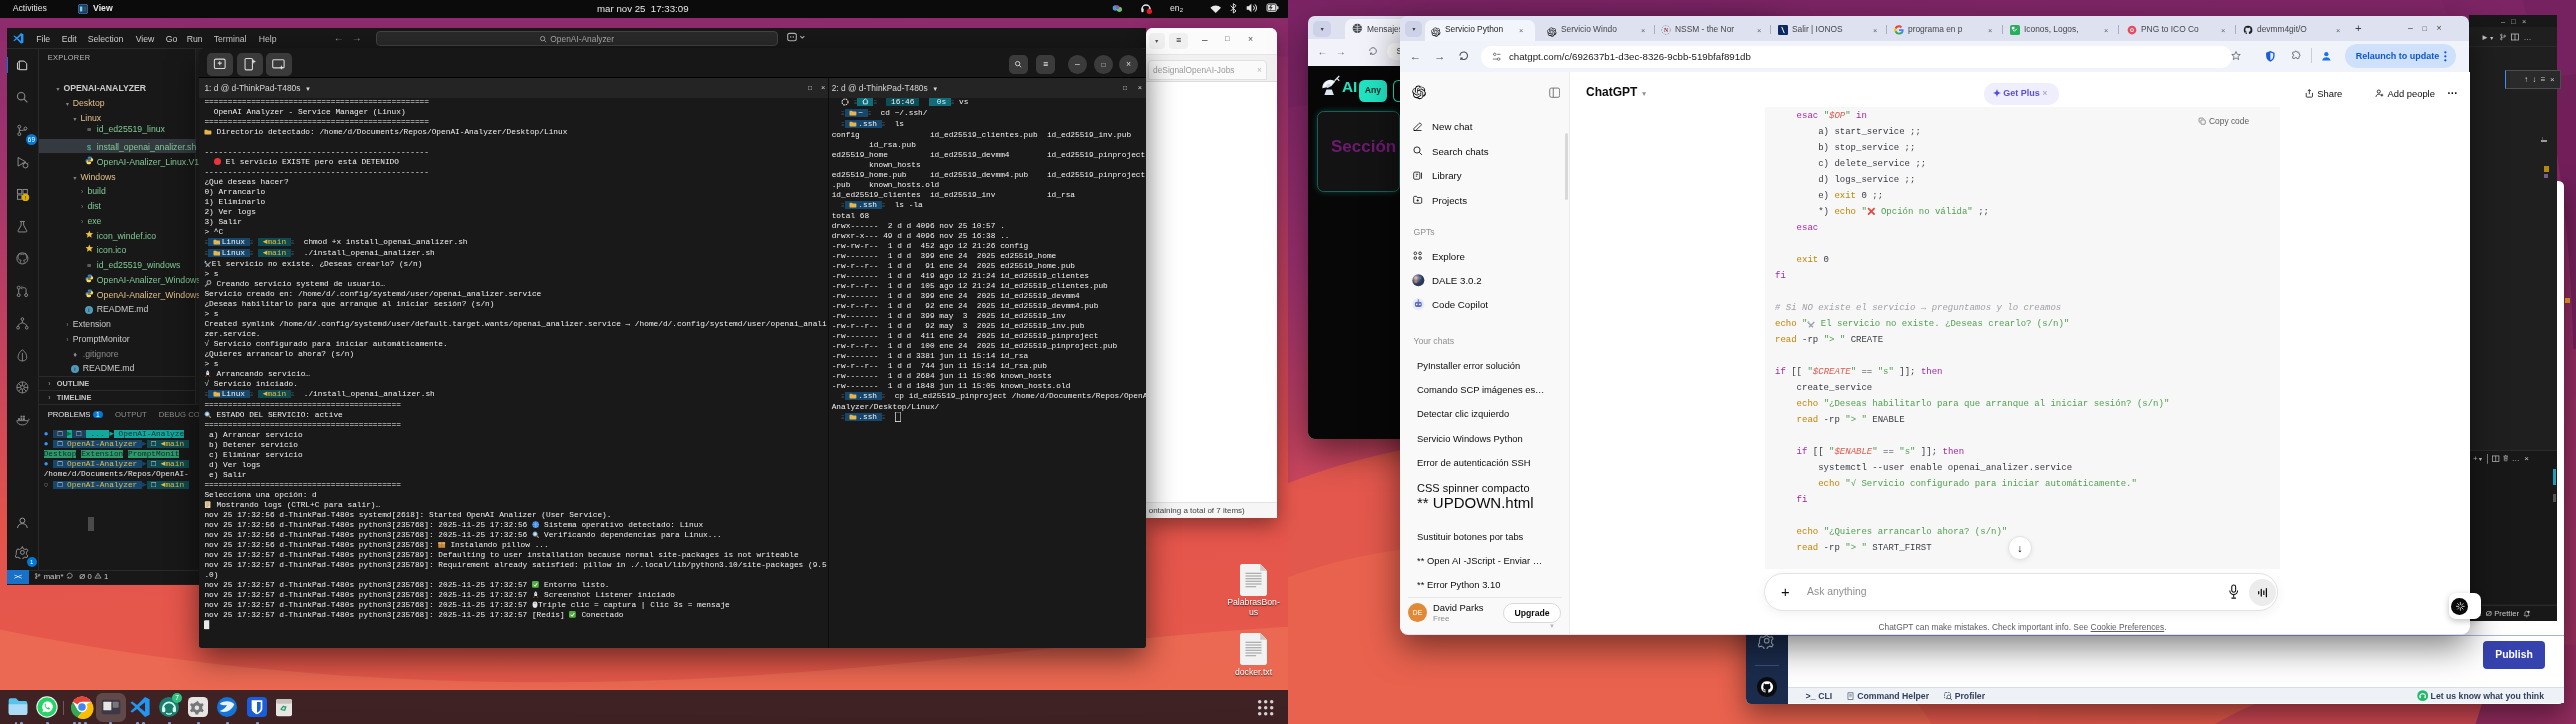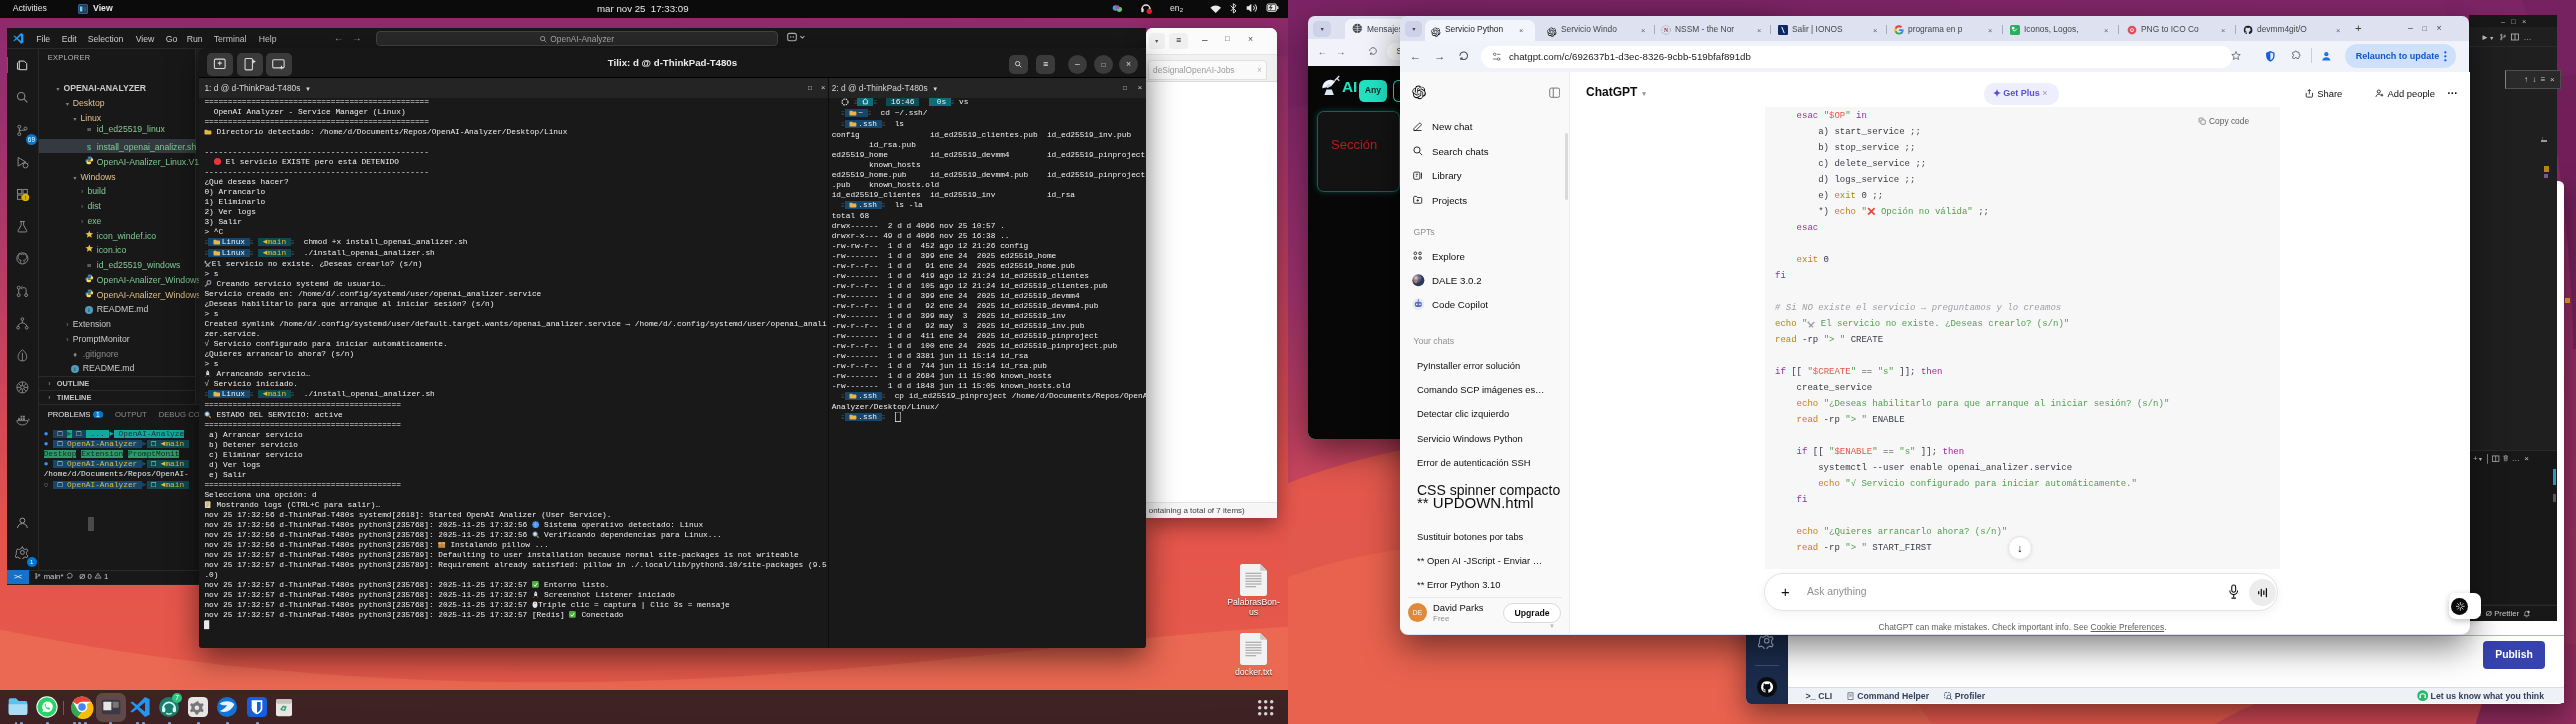--- a/index.html
+++ b/index.html
@@ -48,21 +48,21 @@
   
   #wwin { left:1146px; top:27.5px; width:131px; height:490px; background:#ffffff; border-radius:6.7px 6.7px 0 0; box-shadow:0 6.7px 20px rgba(0,0,0,.4); }
 
   
   .cwin { position:absolute; border-radius:6.7px; box-shadow:0 12px 34px rgba(0,0,0,.5); }
   .ctab { position:absolute; white-space:nowrap; overflow:hidden; font-size:8.4px; color:#45474a; }
 
   
   .sbitem { position:absolute; left:1412px; font-size:9.7px; color:#0d0d0d; white-space:nowrap; }
   .gpt-code { font-size:9px; line-height:16px; }
-  .k { color:#a626a4; } .s { color:#50a14f; } .v { color:#e45649; } .c { color:#a0a1a7; font-style:italic; }
+  .k { color:#a626a4; } .s { color:#50a14f; } .v { color:#e45649;font-style:italic; } .c { color:#a0a1a7; font-style:italic; }
   .fn { color:#c18401; } .pl { color:#383a42; }
 </style></head>
 <body>
 <div id="stage">
   <div class="abs" id="wallL"></div>
   <div class="abs" id="wallR"></div>
   <div class="abs" id="waves">
     <svg class="abs" style="left:0;top:0" width="2576" height="725" viewBox="0 0 3840 1080">
       <path d="M0,938 C250,990 550,1022 900,1016 C1300,1008 1650,948 1920,934 L1920,1080 L0,1080 Z" fill="#eb6952" opacity="0.92"></path>
       <path d="M0,1058 C400,1052 800,1062 1200,1068 C1500,1072 1750,1062 1920,1052 L1920,1080 L0,1080 Z" fill="#d14541" opacity="0.5"></path>
@@ -298,21 +298,20 @@
             <path d="M19,12 v6 M16,15 h6" stroke="#d9d9d9" stroke-width="1.6"></path>
           </svg></div>
       <div class="tbtn" style="left:38px;width:25.5px"><svg width="25.5" height="23" viewBox="0 0 38 34">
             <rect x="12" y="8" width="11" height="17" rx="1.5" fill="none" stroke="#d9d9d9" stroke-width="1.6"></rect>
             <path d="M25,10 v5 M22.5,12.5 h5" stroke="#d9d9d9" stroke-width="1.6"></path>
           </svg></div>
       <div class="tbtn" style="left:67px;width:25.5px"><svg width="25.5" height="23" viewBox="0 0 38 34">
             <rect x="10" y="10" width="17" height="12" rx="1.5" fill="none" stroke="#d9d9d9" stroke-width="1.6"></rect>
             <path d="M23,19 v5 M20.5,21.5 h5" stroke="#d9d9d9" stroke-width="1.6"></path>
           </svg></div>
-      <div class="abs" style="left:0;top:0;width:100%;height:29.5px;text-align:center;line-height:29.5px;color:#ececec;font-weight:bold;font-size:9.7px;pointer-events:none">Tilix: d @ d-ThinkPad-T480s</div>
       <div class="tcirc" style="left:810px;border-radius:4.7px"><svg width="8.7" height="8.7" viewBox="0 0 24 24" style="margin-top:4.7px">
             <g fill="none" stroke="#ddd" stroke-width="2.4">
               <circle cx="10" cy="10" r="6"></circle>
               <path d="M14.5,14.5 L20,20"></path>
             </g>
           </svg></div>
       <div class="tcirc" style="left:837px;border-radius:4.7px">≡</div>
       <div class="tcirc" style="left:869px">–</div>
       <div class="tcirc" style="left:895px"><span style="font-size:6.7px">□</span></div>
       <div class="tcirc" style="left:920px">×</div>
@@ -716,21 +715,21 @@
             <div class="abs" style="left:10.7px;top:58px"><svg width="23" height="23" viewBox="0 0 34 34">
             <path d="M5,21 a12,12 0 0 1 19,-10 l-6,7 Z" fill="#f0f4f8"></path>
             <ellipse cx="14" cy="17.5" rx="3.5" ry="2.4" fill="#c8d8e8" transform="rotate(-38 14 17.5)"></ellipse>
             <path d="M23,10 l7,-7 M26.5,6.5 l3.5,3.5" stroke="#d8e4f0" stroke-width="1.8"></path>
             <path d="M11,23 l-3,8 h14 l-3,-8" fill="#dce6f0"></path>
           </svg></div>
       <div class="abs" style="left:34px;top:62px;color:#20e3c2;font-size:15.4px;font-weight:bold">AI</div>
       <div class="abs" style="left:51px;top:64px;width:28px;height:21.5px;background:#20e3c2;border-radius:5.4px;color:#06251f;font-size:8.7px;font-weight:bold;text-align:center;line-height:21.5px">Any</div>
       <div class="abs" style="left:85px;top:64px;width:7.4px;height:21.5px;border:1.3px solid #20e3c2;border-right:none;border-radius:5.4px 0 0 5.4px"></div>
       <div class="abs" style="left:9.4px;top:95px;width:83px;height:81px;background:#131313;border:0.7px solid #1d5f57;border-radius:6.7px;box-shadow:0 0 6.7px rgba(32,227,194,.25)"></div>
-      <div class="abs" style="left:23px;top:121px;color:#b91c1c;font-size:13px;font-weight:normal">Sección</div>
+      <div class="abs" style="left:23px;top:121px;color:#701a75;font-size:17px;font-weight:bold">Sección</div>
     </div>
 
     <div class="cwin" id="chr2" style="left:1400px;top:16px;width:1069px;height:619px;background:#dee1f0;border-radius:6.7px 6.7px 8px 8px">
       <div id="c2tabs">
           <div class="abs" style="left:5.4px;top:5.4px;width:17px;height:15.4px;background:#cdd2e8;border-radius:4.7px;text-align:center;color:#444"><span style="font-size:5.4px;line-height:15.4px">▼</span></div>
           <div class="abs" style="left:25px;top:4px;width:110px;height:21px;background:#f3f5fc;border-radius:6.7px 6.7px 0 0"></div>
           <div class="abs" style="left:31px;top:8.7px"><svg width="10" height="10" viewBox="0 0 24 24" style="vertical-align:-2px">
               <path fill="#0d0d0d" d="M21,10 a5.4,5.4 0 0 0 -.5,-4.5 a5.6,5.6 0 0 0 -6,-2.7 A5.5,5.5 0 0 0 10.3,1 A5.6,5.6 0 0 0 5,4.9 A5.5,5.5 0 0 0 1.3,7.6 a5.6,5.6 0 0 0 .7,6.5 a5.4,5.4 0 0 0 .5,4.5 a5.6,5.6 0 0 0 6,2.7 a5.5,5.5 0 0 0 4.2,1.8 a5.6,5.6 0 0 0 5.3,-3.9 a5.5,5.5 0 0 0 3.7,-2.7 A5.6,5.6 0 0 0 21,10 Z M12.7,21.2 a4.1,4.1 0 0 1 -2.6,-1 l.1,-.1 4.4,-2.5 a.7,.7 0 0 0 .4,-.6 v-6.2 l1.9,1.1 v5.1 a4.2,4.2 0 0 1 -4.2,4.2 Z M3.7,17.4 a4.1,4.1 0 0 1 -.5,-2.8 l.1,.1 4.4,2.5 a.7,.7 0 0 0 .7,0 l5.4,-3.1 v2.2 l-4.5,2.6 a4.2,4.2 0 0 1 -5.6,-1.5 Z M2.5,7.6 A4.1,4.1 0 0 1 4.6,5.8 v5.2 a.7,.7 0 0 0 .4,.6 l5.4,3.1 -1.9,1.1 -4.4,-2.5 a4.2,4.2 0 0 1 -1.6,-5.7 Z M17.8,11.2 12.4,8.1 14.3,7 l4.4,2.5 a4.2,4.2 0 0 1 -.6,7.5 v-5.2 a.7,.7 0 0 0 -.3,-.6 Z M19.7,8.4 l-.1,-.1 -4.4,-2.5 a.7,.7 0 0 0 -.7,0 L9.1,8.9 V6.7 l4.5,-2.6 a4.2,4.2 0 0 1 6.1,4.3 Z M8.1,12.9 6.2,11.8 V6.7 a4.2,4.2 0 0 1 6.8,-3.2 l-.1,.1 -4.4,2.5 a.7,.7 0 0 0 -.4,.6 Z M9.1,10.6 11.5,9.2 13.9,10.6 v2.8 L11.5,14.8 9.1,13.4 Z"></path>
             </svg></div>
           <div class="ctab" style="left:45px;top:8px;width:58px;color:#1f1f1f">Servicio Python</div>
@@ -892,21 +891,21 @@
               <path d="M10,3.5 v2.5" stroke="#5c6bc0" stroke-width="1.4"></path>
               <circle cx="10" cy="3" r="1.1" fill="#5c6bc0"></circle>
             </svg></div>
           <div class="sbitem" style="left:32px;top:283px;font-size:9.7px">Code Copilot</div>
           <div class="sbitem" style="left:13.4px;top:320px;color:#8f8f8f;font-size:8.7px">Your chats</div>
           <div class="sbitem" style="left:17px;top:344px;font-size:9.4px">PyInstaller error solución</div>
           <div class="sbitem" style="left:17px;top:368px;font-size:9.4px">Comando SCP imágenes es…</div>
           <div class="sbitem" style="left:17px;top:392px;font-size:9.4px">Detectar clic izquierdo</div>
           <div class="sbitem" style="left:17px;top:417px;font-size:9.4px">Servicio Windows Python</div>
           <div class="sbitem" style="left:17px;top:441px;font-size:9.4px">Error de autenticación SSH</div>
-          <div class="sbitem" style="left:17px;top:466px;font-size:14px">CSS spinner compacto</div>
+          <div class="sbitem" style="left:17px;top:466px;font-size:11px">CSS spinner compacto</div>
           <div class="sbitem" style="left:17px;top:478px;font-size:15px">** UPDOWN.html</div>
           <div class="sbitem" style="left:17px;top:515px;font-size:9.4px">Sustituir botones por tabs</div>
           <div class="sbitem" style="left:17px;top:539px;font-size:9.4px">** Open AI -JScript - Enviar …</div>
           <div class="sbitem" style="left:17px;top:563px;font-size:9.4px">** Error Python 3.10</div>
           <div class="abs" style="left:8px;top:581px;width:154px;height:0.7px;background:#e8e8e8"></div>
           <div class="abs" style="left:8px;top:587px;width:19px;height:19px;background:#e08a37;border-radius:50%;color:#fff;font-size:6.7px;text-align:center;line-height:19px">DE</div>
           <div class="sbitem" style="left:33px;top:586px;font-size:9.4px">David Parks</div>
           <div class="sbitem" style="left:33px;top:598px;font-size:8px;color:#8f8f8f">Free</div>
           <div class="abs" style="left:103px;top:587px;width:58px;height:19.5px;border:0.7px solid #d9d9d9;border-radius:10px;background:#fff;color:#0d0d0d;font-size:8.7px;font-weight:bold;text-align:center;line-height:19.5px">Upgrade</div>
           <div class="abs" style="left:165px;top:117px;width:3.4px;height:67px;background:#d9d9d9;border-radius:2px"></div>

